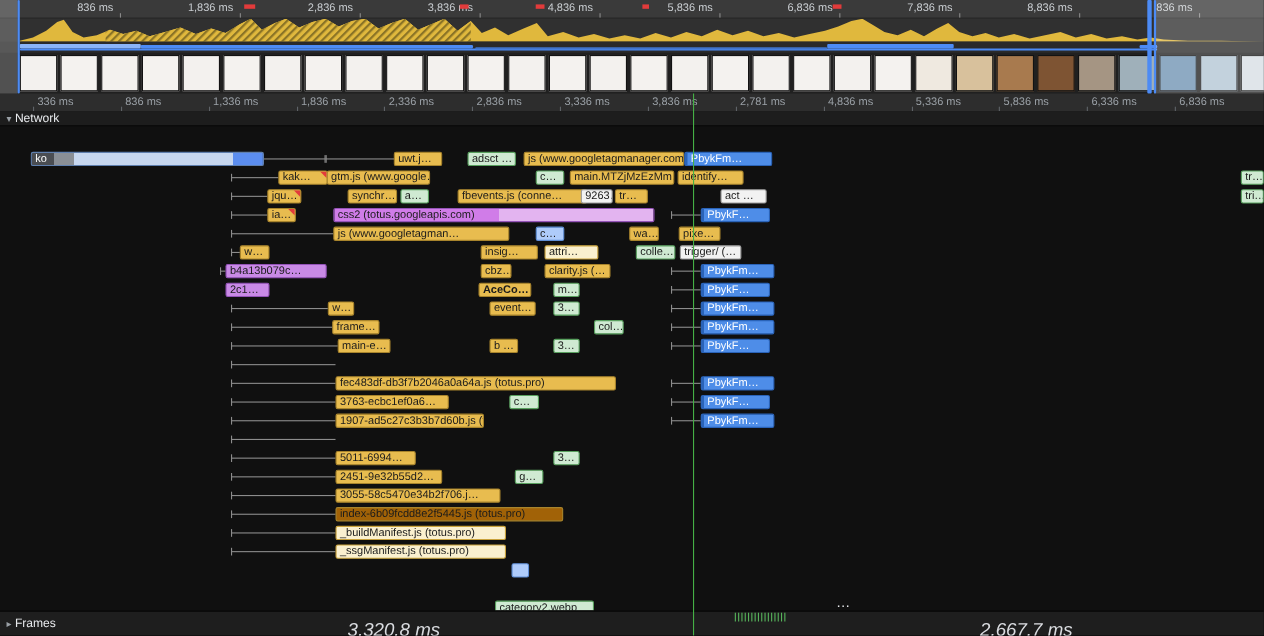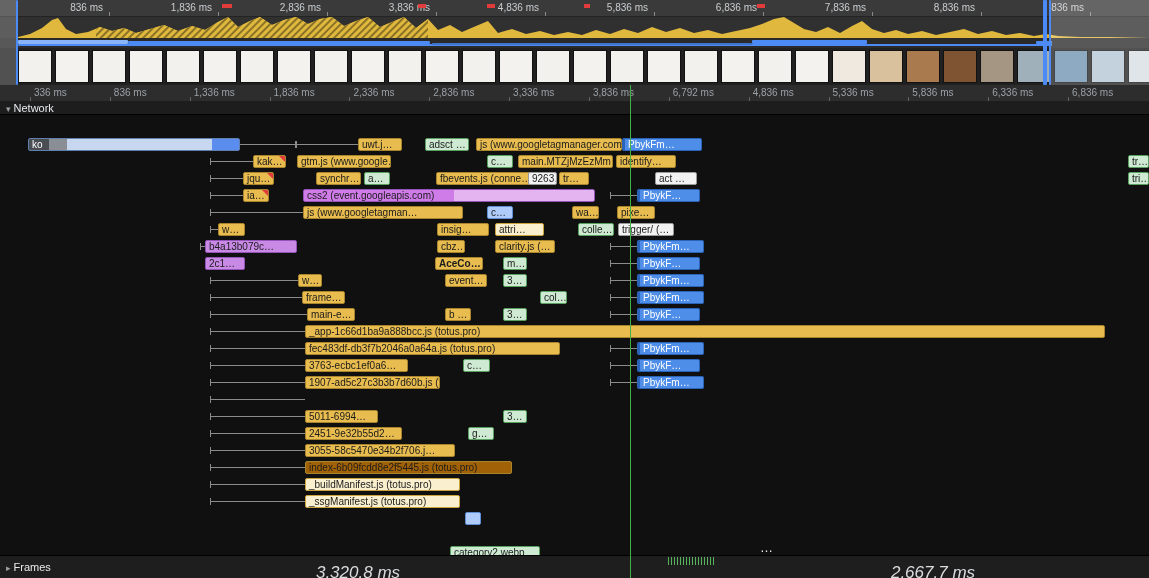--- a/index.html
+++ b/index.html
@@ -156,21 +156,21 @@
       <div class="ruler-label" style="left: 273.55px;">1,836 ms</div>
       <div class="ruler-tick" style="left: 349.4px;"></div>
       <div class="ruler-label" style="left: 353.4px;">2,336 ms</div>
       <div class="ruler-tick" style="left: 429.25px;"></div>
       <div class="ruler-label" style="left: 433.25px;">2,836 ms</div>
       <div class="ruler-tick" style="left: 509.1px;"></div>
       <div class="ruler-label" style="left: 513.1px;">3,336 ms</div>
       <div class="ruler-tick" style="left: 588.95px;"></div>
       <div class="ruler-label" style="left: 592.95px;">3,836 ms</div>
       <div class="ruler-tick" style="left: 668.8px;"></div>
-      <div class="ruler-label" style="left: 672.8px;">6,792 ms</div>
+      <div class="ruler-label" style="left: 672.8px;">2,781 ms</div>
       <div class="ruler-tick" style="left: 748.65px;"></div>
       <div class="ruler-label" style="left: 752.65px;">4,836 ms</div>
       <div class="ruler-tick" style="left: 828.5px;"></div>
       <div class="ruler-label" style="left: 832.5px;">5,336 ms</div>
       <div class="ruler-tick" style="left: 908.35px;"></div>
       <div class="ruler-label" style="left: 912.35px;">5,836 ms</div>
       <div class="ruler-tick" style="left: 988.2px;"></div>
       <div class="ruler-label" style="left: 992.2px;">6,336 ms</div>
       <div class="ruler-tick" style="left: 1068.05px;"></div>
       <div class="ruler-label" style="left: 1072.05px;">6,836 ms</div>
@@ -185,42 +185,42 @@
         <div class="bar" style="left: 28px; width: 212px; background: linear-gradient(to right, rgb(74, 77, 82) 0px, rgb(74, 77, 82) 20px, rgb(138, 143, 150) 20px, rgb(138, 143, 150) 38px, rgb(199, 215, 239) 38px, rgb(199, 215, 239) 183px, rgb(91, 141, 239) 183px, rgb(91, 141, 239) 212px); border-color: rgb(95, 127, 174); color: rgb(255, 255, 255);"><span>ko</span></div>
         <div class="whisker whisker-r" style="left: 240px; width: 56px;"></div>
         <div class="whisker" style="left: 296px; width: 81px;"></div>
         <div class="bar" style="left: 358px; width: 44px; background: rgb(232, 188, 79); border-color: rgb(168, 132, 44); color: rgb(27, 27, 27);"><span>uwt.j…</span></div>
         <div class="bar" style="left: 425px; width: 44px; background: rgb(207, 234, 210); border-color: rgb(88, 160, 94); color: rgb(27, 27, 27);"><span>adsct …</span></div>
         <div class="bar" style="left: 476px; width: 146px; background: rgb(232, 188, 79); border-color: rgb(168, 132, 44); color: rgb(27, 27, 27);"><span>js (www.googletagmanager.com)</span></div>
         <div class="bar" style="left: 622px; width: 80px; background: rgb(78, 141, 232); border-color: rgb(42, 99, 184); color: rgb(255, 255, 255); border-left-width: 3px; border-left-style: solid;"><span>PbykFm…</span></div>
       </div>
       <div class="net-row" style="top: 38px;">
         <div class="whisker" style="left: 210px; width: 43px;"></div>
-        <div class="bar" style="left: 253px; width: 33px; background: rgb(232, 188, 79); border-color: rgb(168, 132, 44); color: rgb(27, 27, 27);"><span>kak…</span><span class="badge"></span></div>
+        <div class="bar" style="left: 253px; width: 45px; background: rgb(232, 188, 79); border-color: rgb(168, 132, 44); color: rgb(27, 27, 27);"><span>kak…</span><span class="badge"></span></div>
         <div class="bar" style="left: 297px; width: 94px; background: rgb(232, 188, 79); border-color: rgb(168, 132, 44); color: rgb(27, 27, 27);"><span>gtm.js (www.google…</span></div>
         <div class="bar" style="left: 487px; width: 26px; background: rgb(207, 234, 210); border-color: rgb(88, 160, 94); color: rgb(27, 27, 27);"><span>c…</span></div>
         <div class="bar" style="left: 518px; width: 95px; background: rgb(232, 188, 79); border-color: rgb(168, 132, 44); color: rgb(27, 27, 27);"><span>main.MTZjMzEzMm…</span></div>
         <div class="bar" style="left: 616px; width: 60px; background: rgb(232, 188, 79); border-color: rgb(168, 132, 44); color: rgb(27, 27, 27);"><span>identify…</span></div>
         <div class="bar" style="left: 1128px; width: 21px; background: rgb(207, 234, 210); border-color: rgb(88, 160, 94); color: rgb(27, 27, 27);"><span>tr…</span></div>
       </div>
       <div class="net-row" style="top: 55px;">
         <div class="whisker" style="left: 210px; width: 33px;"></div>
         <div class="bar" style="left: 243px; width: 31px; background: rgb(232, 188, 79); border-color: rgb(168, 132, 44); color: rgb(27, 27, 27);"><span>jqu…</span><span class="badge"></span></div>
         <div class="bar" style="left: 316px; width: 45px; background: rgb(232, 188, 79); border-color: rgb(168, 132, 44); color: rgb(27, 27, 27);"><span>synchr…</span></div>
         <div class="bar" style="left: 364px; width: 26px; background: rgb(207, 234, 210); border-color: rgb(88, 160, 94); color: rgb(27, 27, 27);"><span>a…</span></div>
-        <div class="bar" style="left: 436px; width: 98px; background: rgb(232, 188, 79); border-color: rgb(168, 132, 44); color: rgb(27, 27, 27);"><span>fbevents.js (conne…</span></div>
+        <div class="bar" style="left: 416px; width: 118px; background: rgb(232, 188, 79); border-color: rgb(168, 132, 44); color: rgb(27, 27, 27);"><span>fbevents.js (conne…</span></div>
         <div class="bar" style="left: 528px; width: 29px; background: rgb(242, 242, 242); border-color: rgb(154, 154, 154); color: rgb(27, 27, 27);"><span>9263…</span></div>
         <div class="bar" style="left: 559px; width: 30px; background: rgb(232, 188, 79); border-color: rgb(168, 132, 44); color: rgb(27, 27, 27);"><span>tr…</span></div>
         <div class="bar" style="left: 655px; width: 42px; background: rgb(242, 242, 242); border-color: rgb(154, 154, 154); color: rgb(27, 27, 27);"><span>act …</span></div>
         <div class="bar" style="left: 1128px; width: 21px; background: rgb(207, 234, 210); border-color: rgb(88, 160, 94); color: rgb(27, 27, 27);"><span>tri…</span></div>
       </div>
       <div class="net-row" style="top: 72px;">
         <div class="whisker" style="left: 210px; width: 33px;"></div>
         <div class="bar" style="left: 243px; width: 26px; background: rgb(232, 188, 79); border-color: rgb(168, 132, 44); color: rgb(27, 27, 27);"><span>ia…</span><span class="badge"></span></div>
-        <div class="bar" style="left: 303px; width: 292px; background: linear-gradient(to right, rgb(208, 124, 232) 0px, rgb(208, 124, 232) 150px, rgb(227, 180, 240) 150px, rgb(227, 180, 240) 292px); border-color: rgb(148, 83, 184); color: rgb(27, 27, 27);"><span>css2 (event.googleapis.com)</span></div>
+        <div class="bar" style="left: 303px; width: 292px; background: linear-gradient(to right, rgb(208, 124, 232) 0px, rgb(208, 124, 232) 150px, rgb(227, 180, 240) 150px, rgb(227, 180, 240) 292px); border-color: rgb(148, 83, 184); color: rgb(27, 27, 27);"><span>css2 (totus.googleapis.com)</span></div>
         <div class="whisker" style="left: 610px; width: 27px;"></div>
         <div class="bar" style="left: 637px; width: 63px; background: rgb(78, 141, 232); border-color: rgb(42, 99, 184); color: rgb(255, 255, 255); border-left-width: 3px; border-left-style: solid;"><span>PbykF…</span></div>
       </div>
       <div class="net-row" style="top: 89px;">
         <div class="whisker" style="left: 210px; width: 93px;"></div>
         <div class="bar" style="left: 303px; width: 160px; background: rgb(232, 188, 79); border-color: rgb(168, 132, 44); color: rgb(27, 27, 27);"><span>js (www.googletagman…</span></div>
         <div class="bar" style="left: 487px; width: 26px; background: rgb(174, 203, 250); border-color: rgb(95, 142, 214); color: rgb(27, 27, 27);"><span>c…</span></div>
         <div class="bar" style="left: 572px; width: 27px; background: rgb(232, 188, 79); border-color: rgb(168, 132, 44); color: rgb(27, 27, 27);"><span>wa…</span></div>
         <div class="bar" style="left: 617px; width: 38px; background: rgb(232, 188, 79); border-color: rgb(168, 132, 44); color: rgb(27, 27, 27);"><span>pixe…</span></div>
       </div>
@@ -265,21 +265,20 @@
       <div class="net-row" style="top: 191px;">
         <div class="whisker" style="left: 210px; width: 97px;"></div>
         <div class="bar" style="left: 307px; width: 48px; background: rgb(232, 188, 79); border-color: rgb(168, 132, 44); color: rgb(27, 27, 27);"><span>main-e…</span></div>
         <div class="bar" style="left: 445px; width: 26px; background: rgb(232, 188, 79); border-color: rgb(168, 132, 44); color: rgb(27, 27, 27);"><span>b …</span></div>
         <div class="bar" style="left: 503px; width: 24px; background: rgb(207, 234, 210); border-color: rgb(88, 160, 94); color: rgb(27, 27, 27);"><span>3…</span></div>
         <div class="whisker" style="left: 610px; width: 27px;"></div>
         <div class="bar" style="left: 637px; width: 63px; background: rgb(78, 141, 232); border-color: rgb(42, 99, 184); color: rgb(255, 255, 255); border-left-width: 3px; border-left-style: solid;"><span>PbykF…</span></div>
       </div>
       <div class="net-row" style="top: 208px;">
         <div class="whisker" style="left: 210px; width: 95px;"></div>
-        <div class="bar" style="left: 305px; width: 800px; background: rgb(232, 188, 79); border-color: rgb(168, 132, 44); color: rgb(27, 27, 27);"><span>_app-1c66d1ba9a888bcc.js (totus.pro)</span></div>
       </div>
       <div class="net-row" style="top: 225px; padding-left: 18px;">
         <div class="whisker" style="left: 210px; width: 95px;"></div>
         <div class="bar" style="left: 305px; width: 255px; background: rgb(232, 188, 79); border-color: rgb(168, 132, 44); color: rgb(27, 27, 27);"><span>fec483df-db3f7b2046a0a64a.js (totus.pro)</span></div>
         <div class="whisker" style="left: 610px; width: 27px;"></div>
         <div class="bar" style="left: 637px; width: 67px; background: rgb(78, 141, 232); border-color: rgb(42, 99, 184); color: rgb(255, 255, 255); border-left-width: 3px; border-left-style: solid;"><span>PbykFm…</span></div>
       </div>
       <div class="net-row" style="top: 242px;">
         <div class="whisker" style="left: 210px; width: 95px;"></div>
         <div class="bar" style="left: 305px; width: 103px; background: rgb(232, 188, 79); border-color: rgb(168, 132, 44); color: rgb(27, 27, 27);"><span>3763-ecbc1ef0a6…</span></div>

